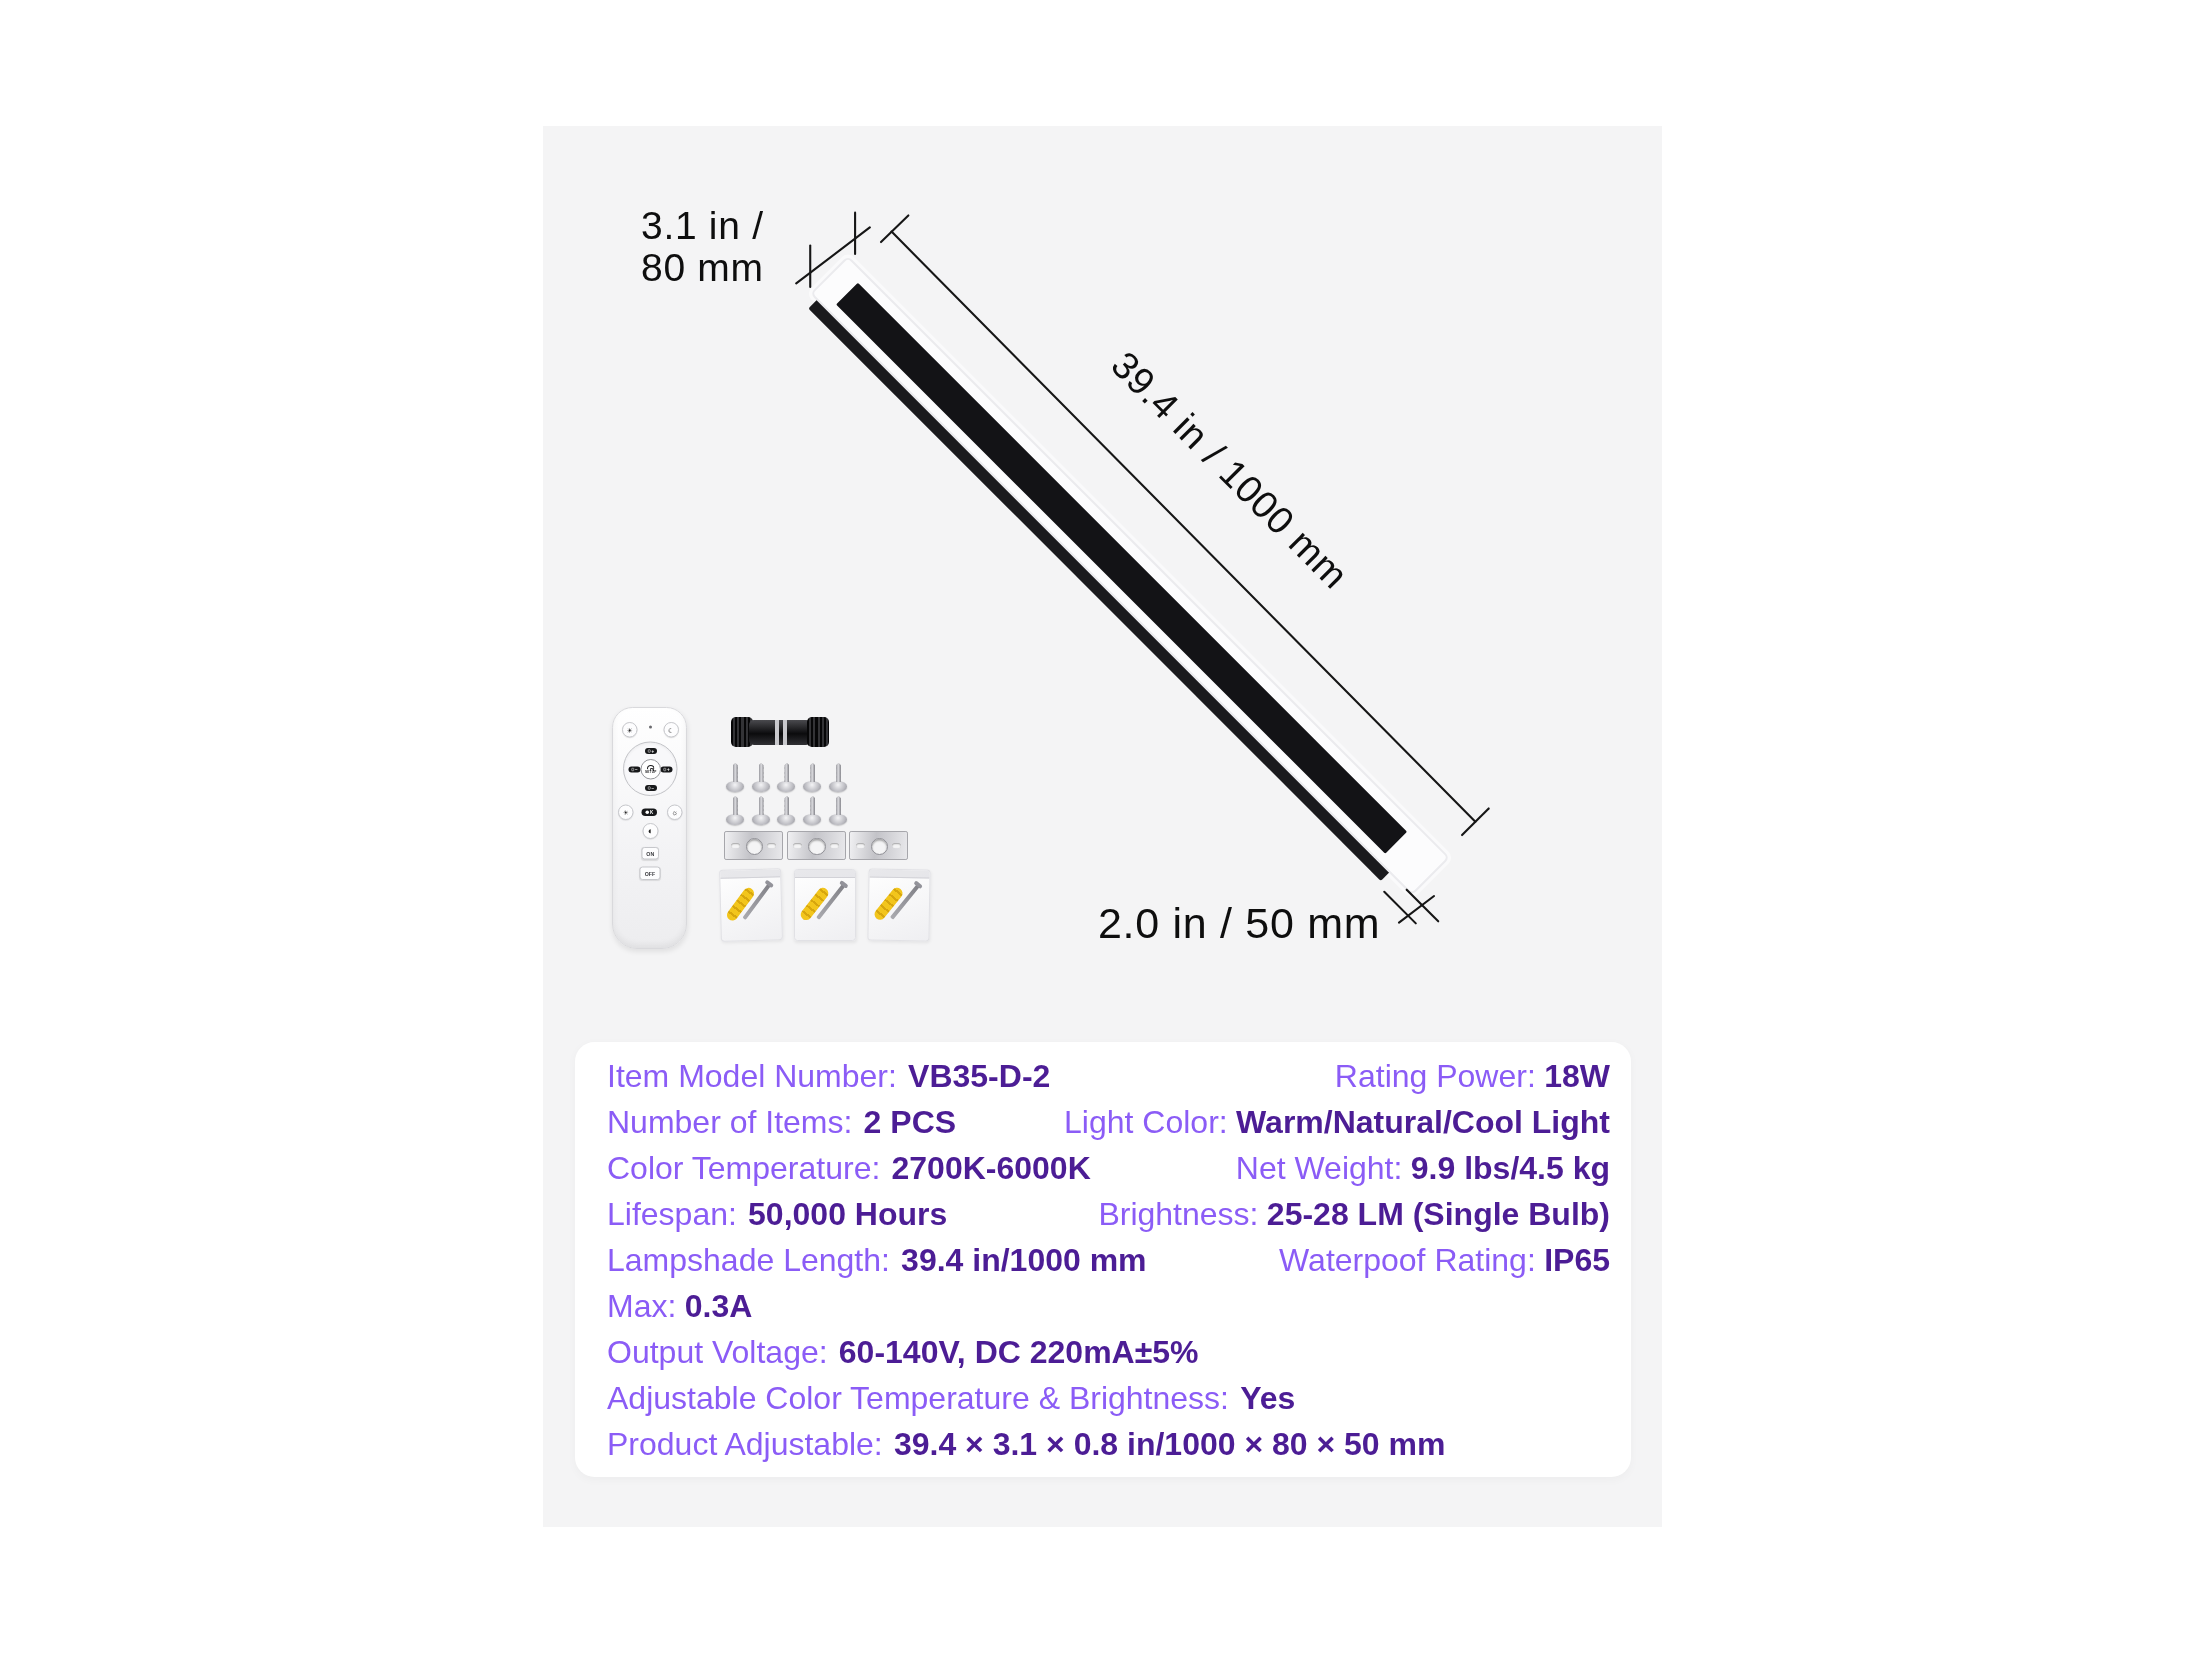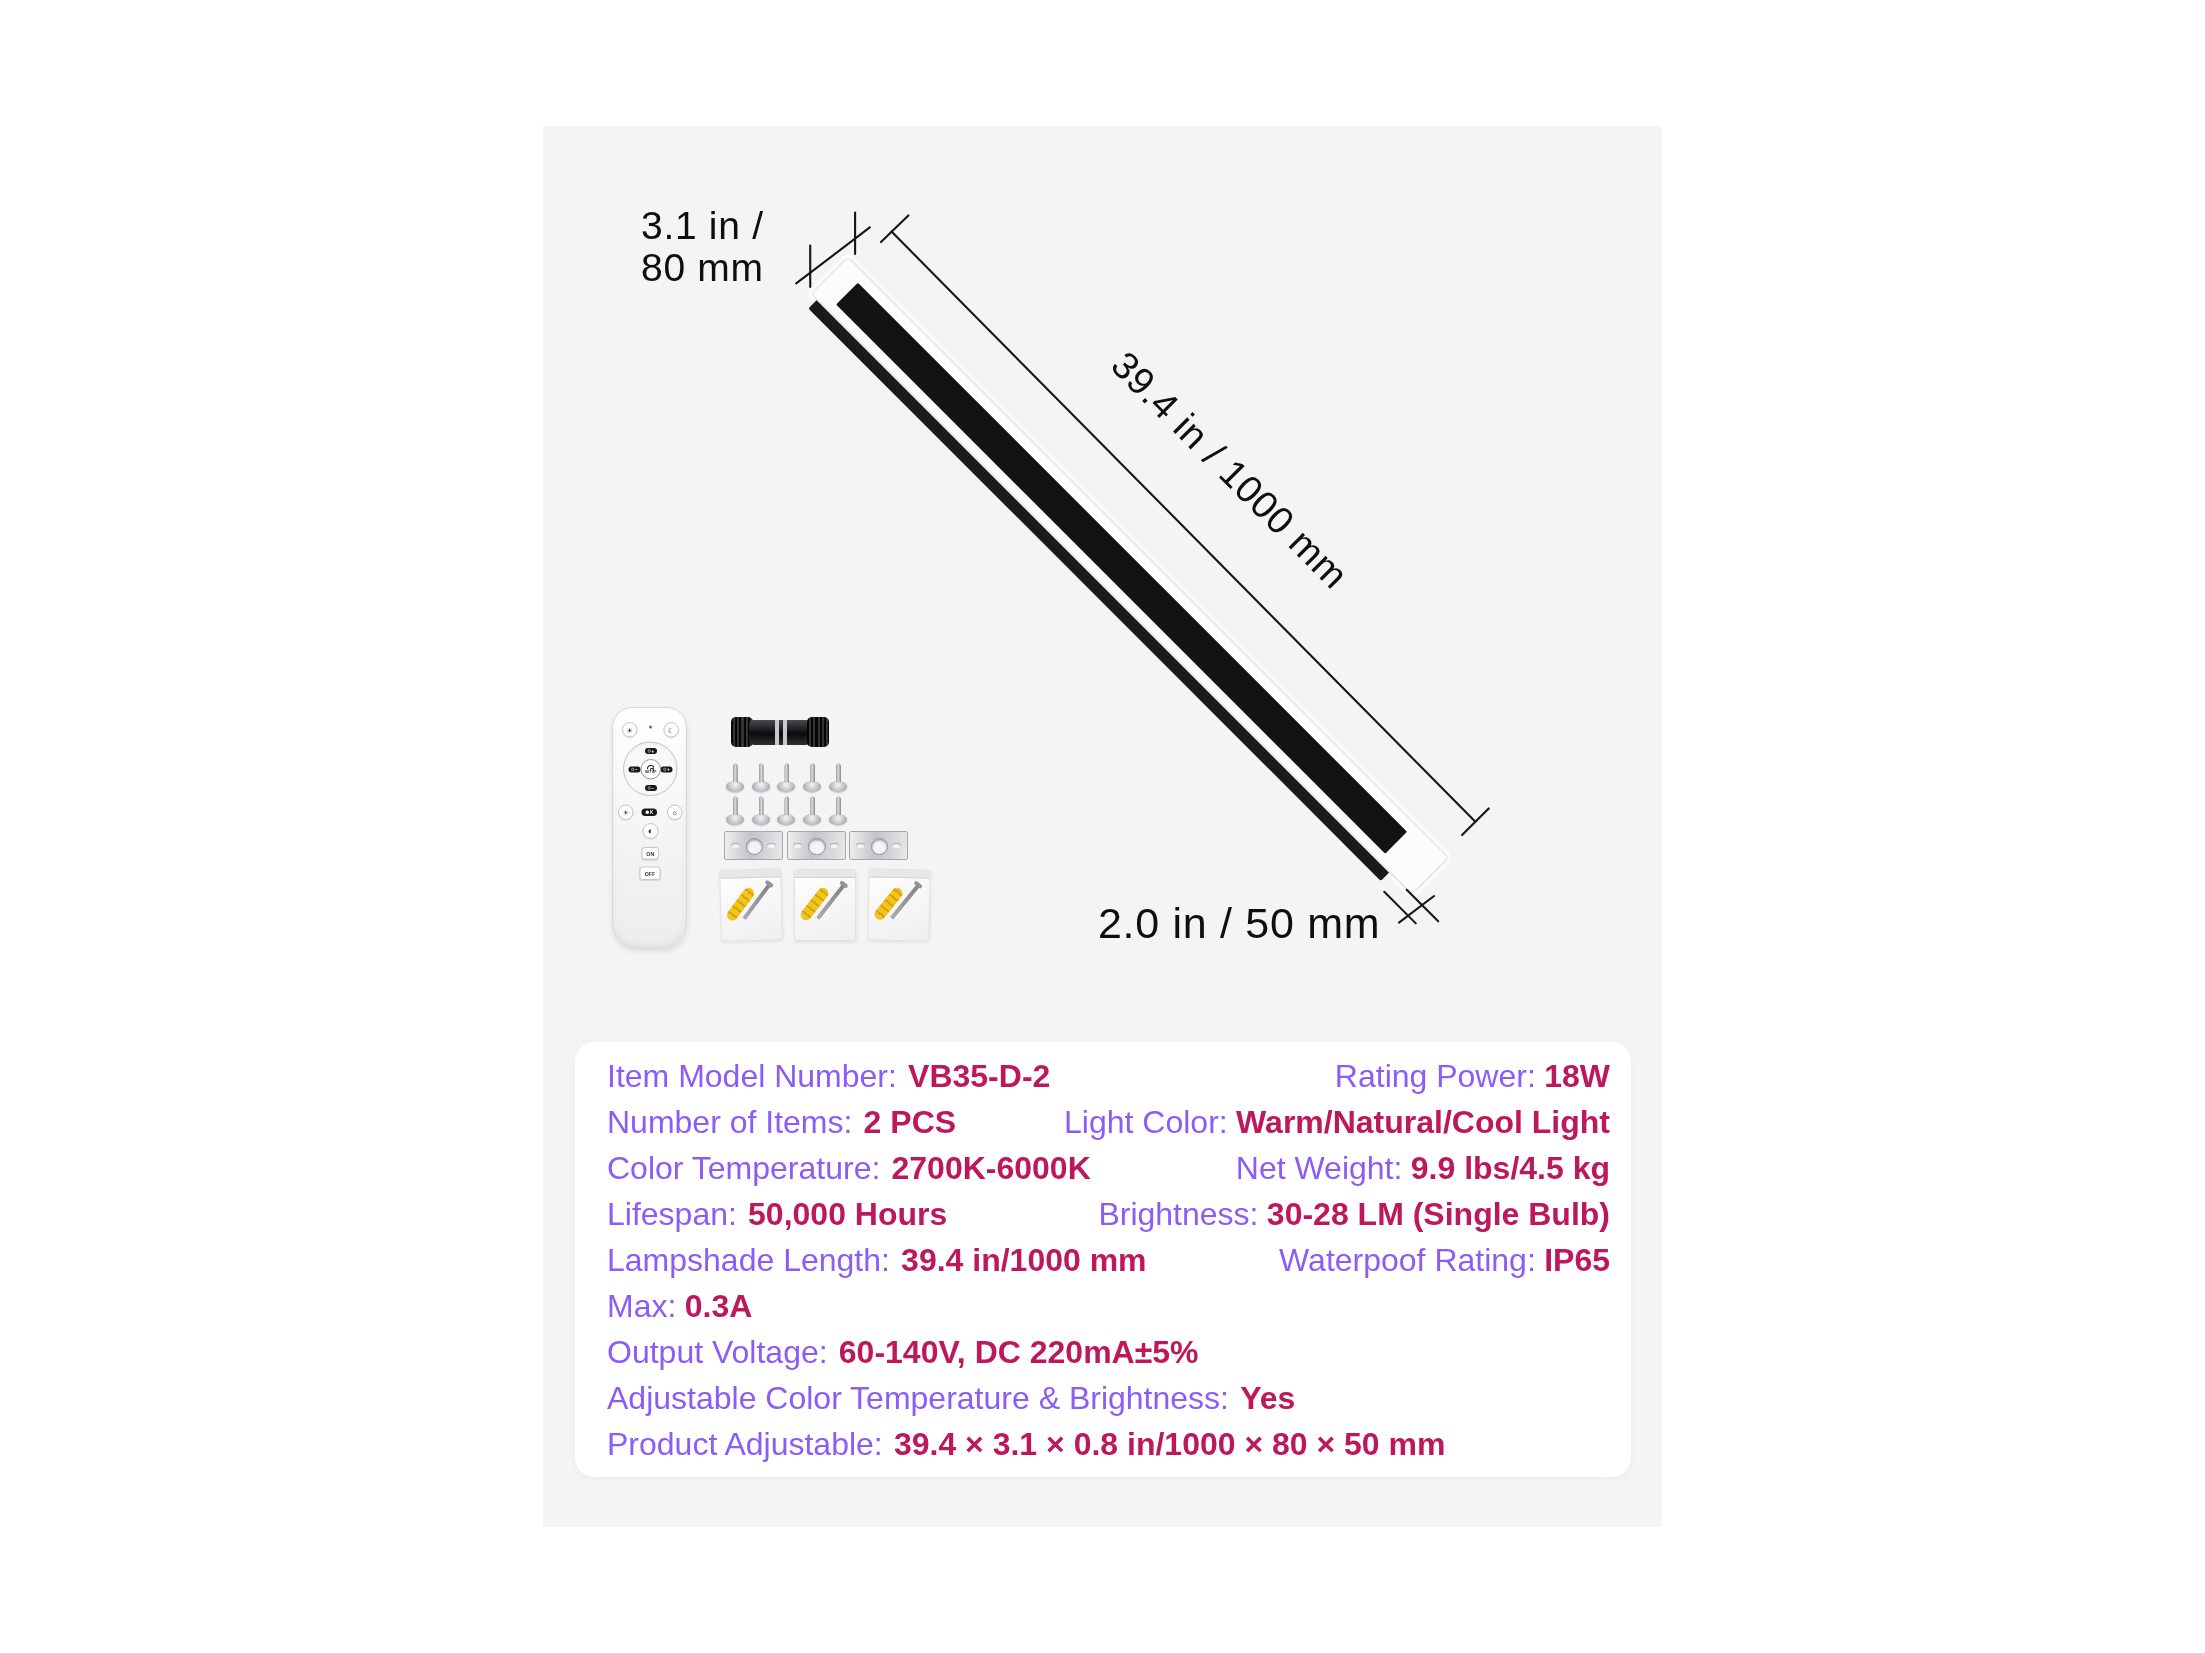--- a/index.html
+++ b/index.html
@@ -98,21 +98,21 @@
               background:linear-gradient(180deg,#818187,#aaaaaf); transform:rotate(38deg); }
   .bag .pin::before { content:""; position:absolute; left:-2.8px; top:-2.1px; width:9px; height:4.2px; border-radius:2.1px;
                       background:#93939a; }
 
   
   .spec-card { position:absolute; left:575px; top:1042px; width:1056px; height:435px; background:#ffffff;
                border-radius:19.6px; padding:11.2px 21px 0 32px; box-shadow:0 2.8px 9.8px rgba(0,0,0,.03); }
   .spec-row { display:flex; justify-content:space-between; height:46px; line-height:46px;
               font-size:32px; white-space:nowrap; }
   .spec-row .lbl { color:#8b5cf6; }
-  .spec-row .val { color:#be185d; font-weight:bold; margin-left:11.2px; }
+  .spec-row .val { color:#4c1d95; font-weight:bold; margin-left:11.2px; }
   .spec-row .pair.right .val { margin-left:8.4px; }
 </style>
 </head>
 <body>
 
 <div class="page">
   <div class="stage"></div>
 
   <svg class="overlay" viewBox="0 0 3146 2359">
     <g transform="translate(1183,393) rotate(45)">
@@ -254,21 +254,21 @@
     <div class="spec-row">
       <div class="pair"><span class="lbl">Number of Items:</span><span class="val">2 PCS</span></div>
       <div class="pair right"><span class="lbl">Light Color:</span><span class="val">Warm/Natural/Cool Light</span></div>
     </div>
     <div class="spec-row">
       <div class="pair"><span class="lbl">Color Temperature:</span><span class="val">2700K-6000K</span></div>
       <div class="pair right"><span class="lbl">Net Weight:</span><span class="val">9.9 lbs/4.5 kg</span></div>
     </div>
     <div class="spec-row">
       <div class="pair"><span class="lbl">Lifespan:</span><span class="val">50,000 Hours</span></div>
-      <div class="pair right"><span class="lbl">Brightness:</span><span class="val">30-28 LM (Single Bulb)</span></div>
+      <div class="pair right"><span class="lbl">Brightness:</span><span class="val">25-28 LM (Single Bulb)</span></div>
     </div>
     <div class="spec-row">
       <div class="pair"><span class="lbl">Lampshade Length:</span><span class="val">39.4 in/1000 mm</span></div>
       <div class="pair right"><span class="lbl">Waterpoof Rating:</span><span class="val">IP65</span></div>
     </div>
     <div class="spec-row">
       <div class="pair right"><span class="lbl">Max:</span><span class="val">0.3A</span></div>
     </div>
     <div class="spec-row">
       <div class="pair"><span class="lbl">Output Voltage:</span><span class="val">60-140V, DC 220mA±5%</span></div>

